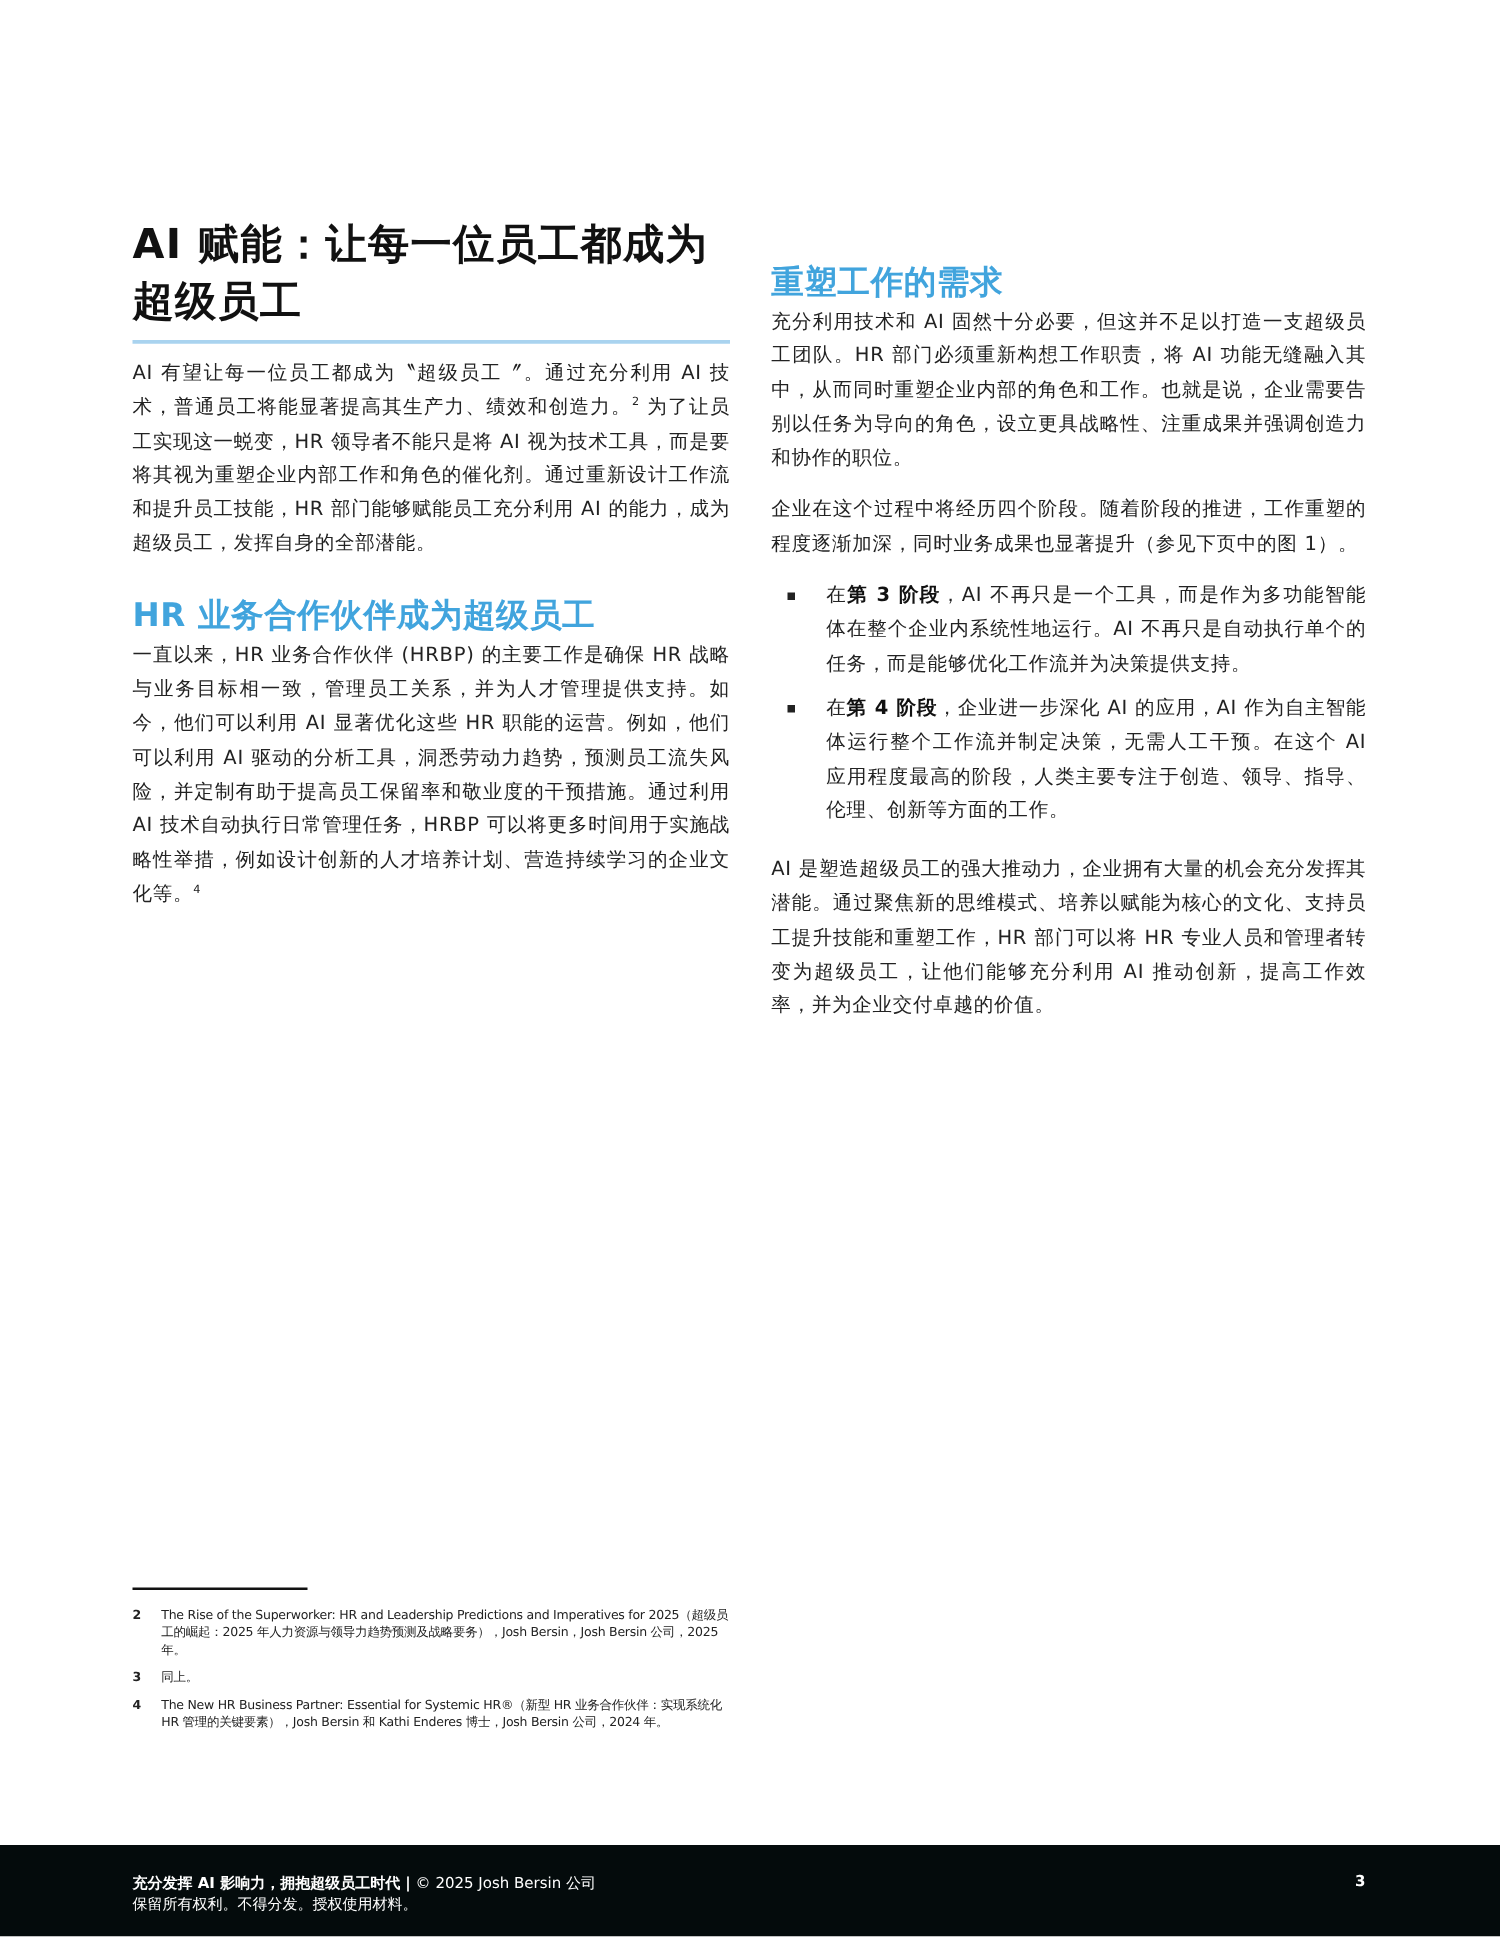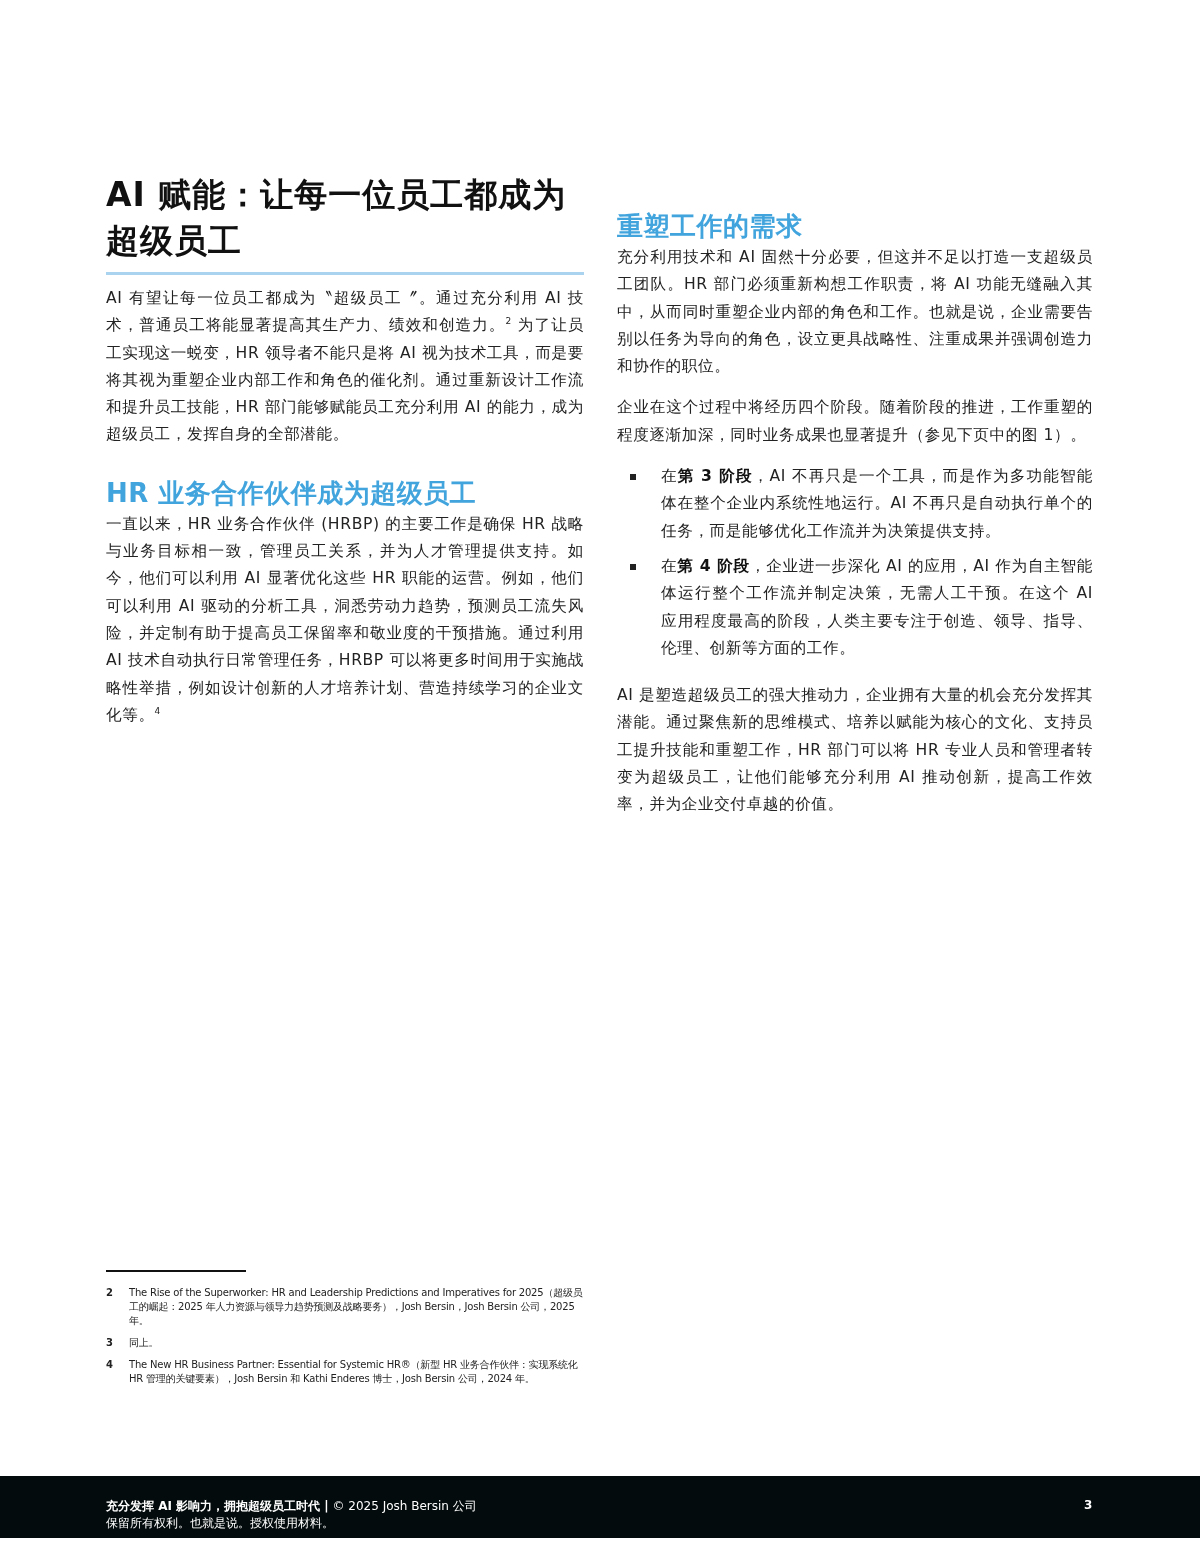--- a/index.html
+++ b/index.html
@@ -37,21 +37,21 @@
   }
   ul.stages li p.body strong { font-weight: bold; color: #111; }
 
   .footnotes { position: absolute; left: 106px; top: 1270px; width: 480px; }
   .fn-rule { width: 140px; height: 2px; background: #111; margin-bottom: 14px; }
   .fn { display: flex; font-size: 10px; line-height: 14px; color: #222; margin-bottom: 8px; }
   .fn .num { width: 23px; flex-shrink: 0; font-weight: bold; }
   .fn .txt { flex: 1; font-weight: normal; letter-spacing: -0.2px; }
 
   .footer {
-    position: absolute; left: 0; top: 1476px; width: 1200px; height: 62px; background: #040b0c;
+    position: absolute; left: 0; top: 1476px; width: 1200px; height: 73px; background: #040b0c;
     color: #ffffff;
   }
   .footer .line1 { position: absolute; left: 106px; top: 22px; font-size: 12px; font-weight: bold; }
   .footer .line1 .rest { font-weight: normal; }
   .footer .line2 { position: absolute; left: 106px; top: 39px; font-size: 12px; }
   .footer .pagenum { position: absolute; left: 1084px; top: 22px; font-size: 12px; font-weight: bold; }
 </style>
 </head>
 <body>
 
@@ -101,17 +101,17 @@
       <span class="txt">同上。</span>
     </div>
     <div class="fn">
       <span class="num">4</span>
       <span class="txt">The New HR Business Partner: Essential for Systemic HR®（新型 HR 业务合作伙伴：实现系统化 HR 管理的关键要素），Josh Bersin 和 Kathi Enderes 博士，Josh Bersin 公司，2024 年。</span>
     </div>
   </div>
 
   <div class="footer">
     <div class="line1"><span>充分发挥 AI 影响力，拥抱超级员工时代 |</span><span class="rest"> © 2025 Josh Bersin 公司</span></div>
-    <div class="line2">保留所有权利。也就是说。授权使用材料。</div>
+    <div class="line2">保留所有权利。不得分发。授权使用材料。</div>
     <div class="pagenum">3</div>
   </div>
 
 </div>
 
 </body></html>

